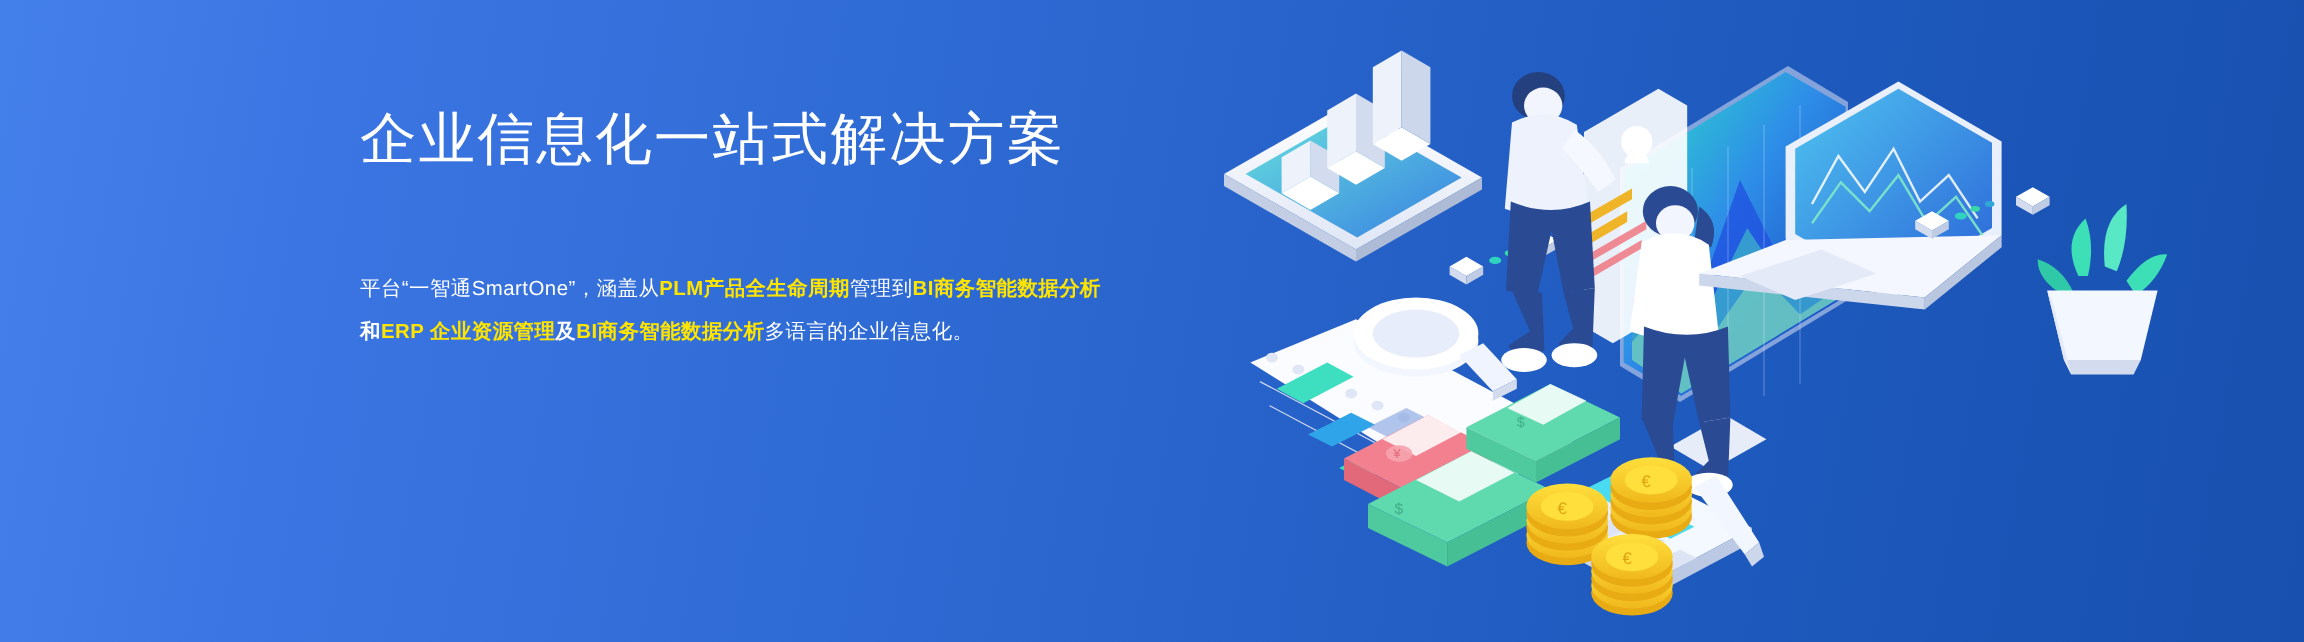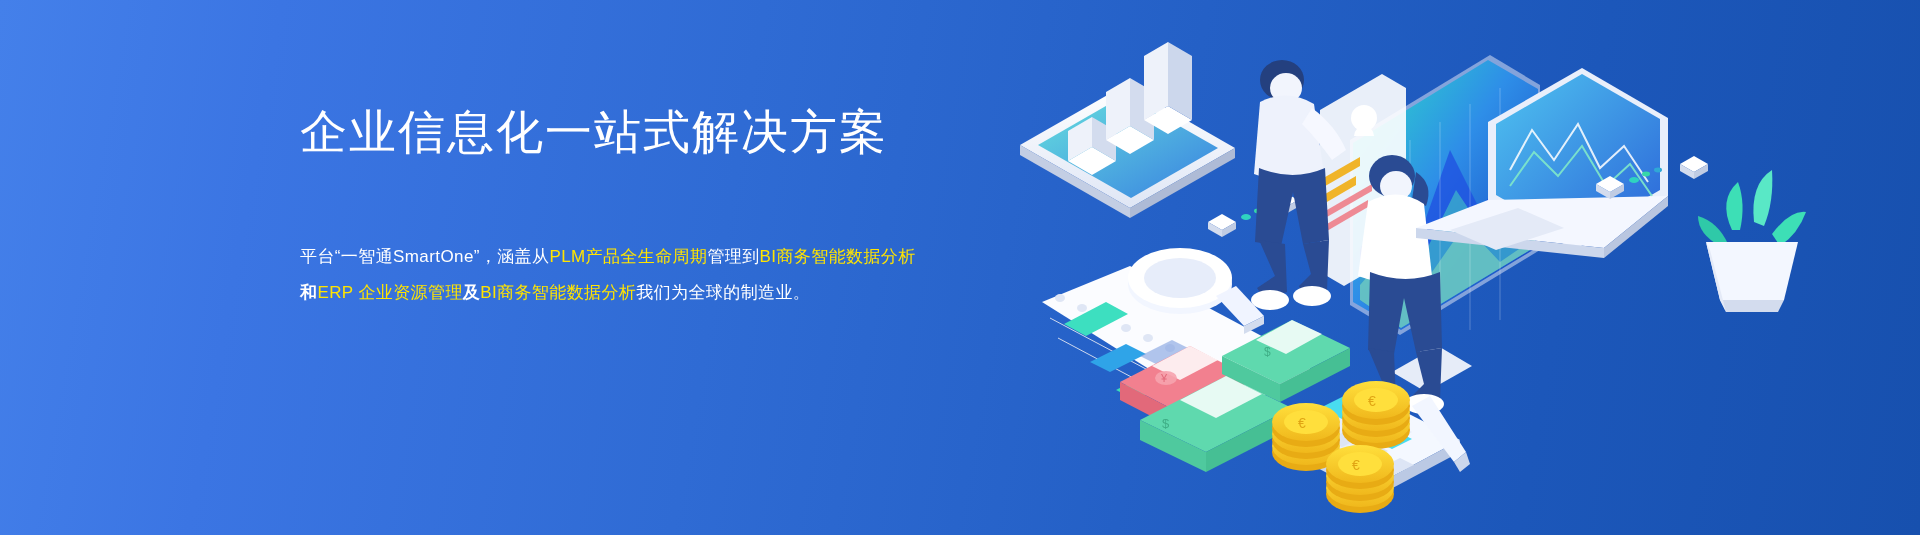--- a/index.html
+++ b/index.html
@@ -9,24 +9,24 @@
   }
   .banner{
     position:relative;width:1920px;height:535px;
     background:linear-gradient(100deg,#4480ea 0%,#3b75e3 14%,#2f6bd4 38%,#2460c6 60%,#1c57ba 80%,#1750ae 100%);
     overflow:hidden;
   }
   
   .copy{position:absolute;left:300px;top:88px;width:680px;}
   .headline{
     font-size:47px;line-height:1.18;color:#ffffff;
-    letter-spacing:2px;font-weight:400;margin:16px 0 44px 0;white-space:nowrap;
+    letter-spacing:2px;font-weight:400;margin:0 0 44px 0;white-space:nowrap;
   }
   .para{margin:0;color:#ffffff;font-size:17px;line-height:36px;letter-spacing:0.4px;}
-  .para .hl{color:#ffe400;font-weight:normal;}
+  .para .hl{color:#ffe400;font-weight:bold;}
   .para .b{font-weight:bold;}
   .btn{
     display:inline-flex;align-items:center;justify-content:center;
     margin-top:44px;width:158px;height:47px;border:1px solid rgba(255,255,255,.85);
     border-radius:24px;color:#ffffff;font-size:17px;letter-spacing:4px;
     background:transparent;cursor:pointer;box-sizing:border-box;
   }
   
   .art{position:absolute;left:1020px;top:0;width:900px;height:535px;}
   .art svg{display:block;width:900px;height:535px;}
@@ -36,21 +36,21 @@
 
 <div class="banner">
 
   <div class="copy">
 
     <h1 class="headline">企业信息化一站式解决方案</h1>
 
     <p class="para">
       <br>
       <span>平台“一智通SmartOne”，涵盖从</span><span class="hl">PLM产品全生命周期</span><span>管理到</span><span class="hl">BI商务智能数据分析</span><br>
-      <span class="b">和</span><span class="hl">ERP 企业资源管理</span><span class="b">及</span><span class="hl">BI商务智能数据分析</span><span>我们为全球的制造业。</span>
+      <span class="b">和</span><span class="hl">ERP 企业资源管理</span><span class="b">及</span><span class="hl">BI商务智能数据分析</span><span>多语言的企业信息化。</span>
     </p>
 
   </div>
 
   <div class="art">
     <svg viewBox="0 0 900 535" xmlns="http://www.w3.org/2000/svg">
       <defs>
         <linearGradient id="gWhite" x1="0" y1="0" x2="0" y2="1">
           <stop offset="0" stop-color="#ffffff"></stop>
             <stop offset="1" stop-color="#dfe6f5"></stop>

